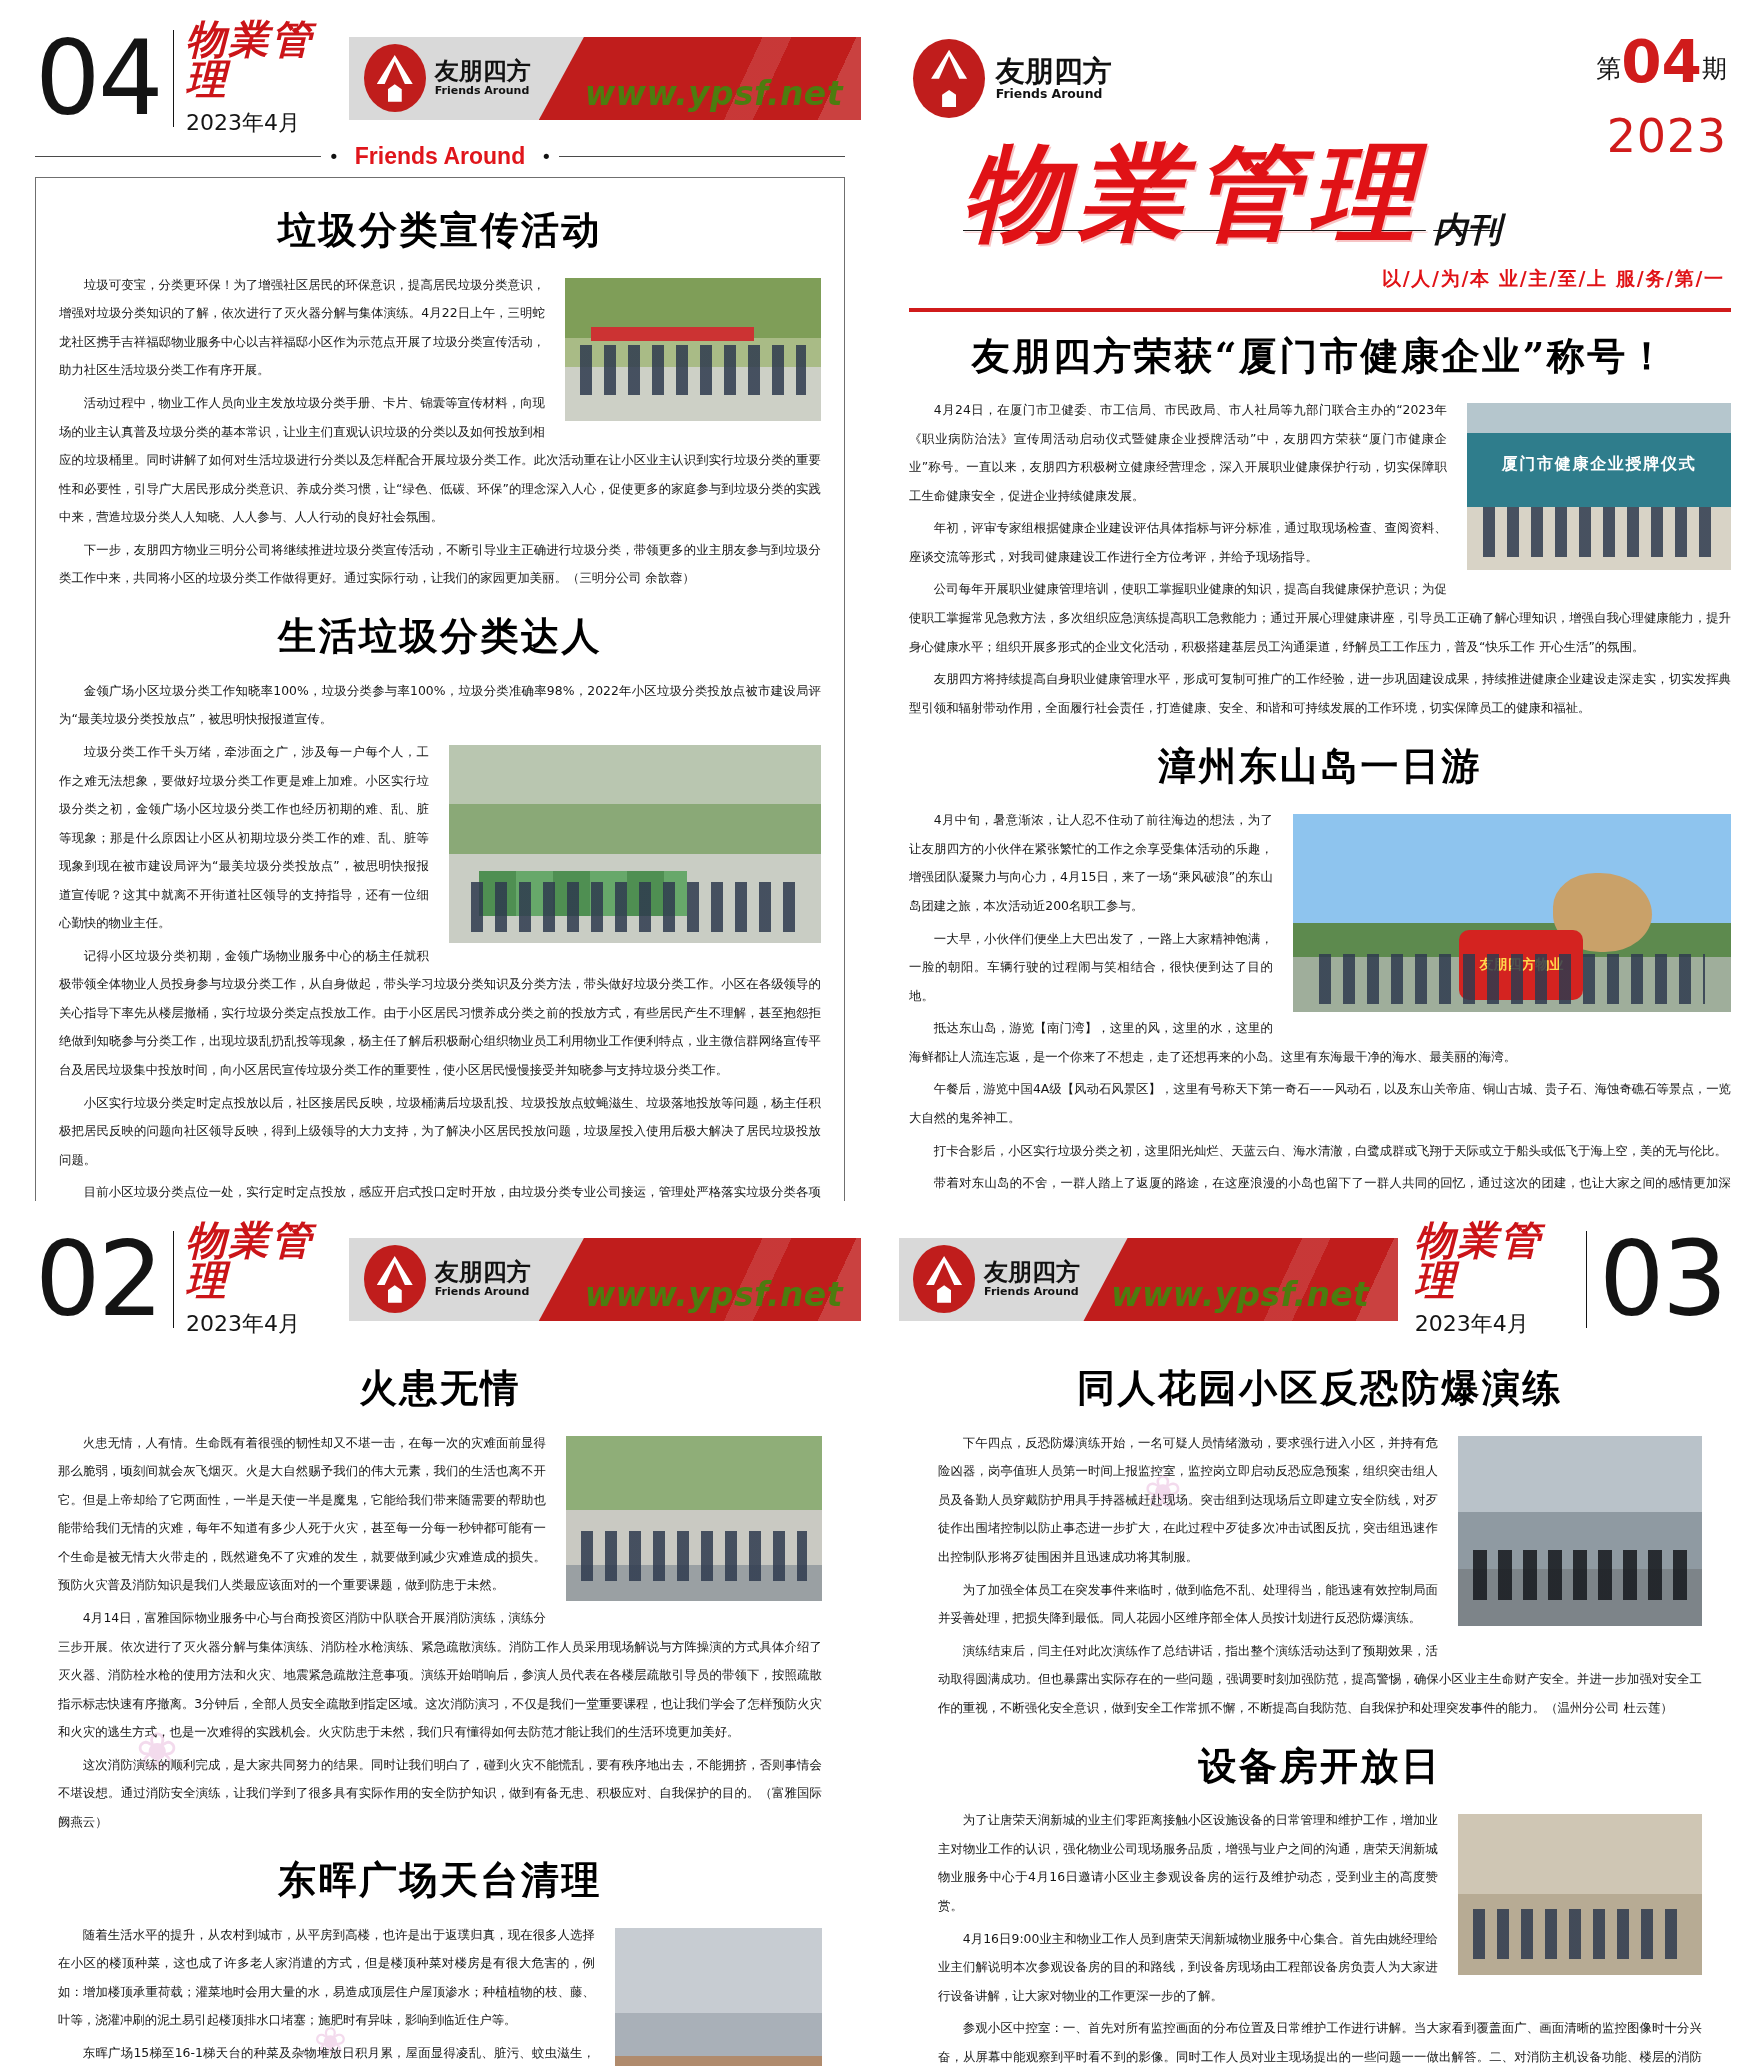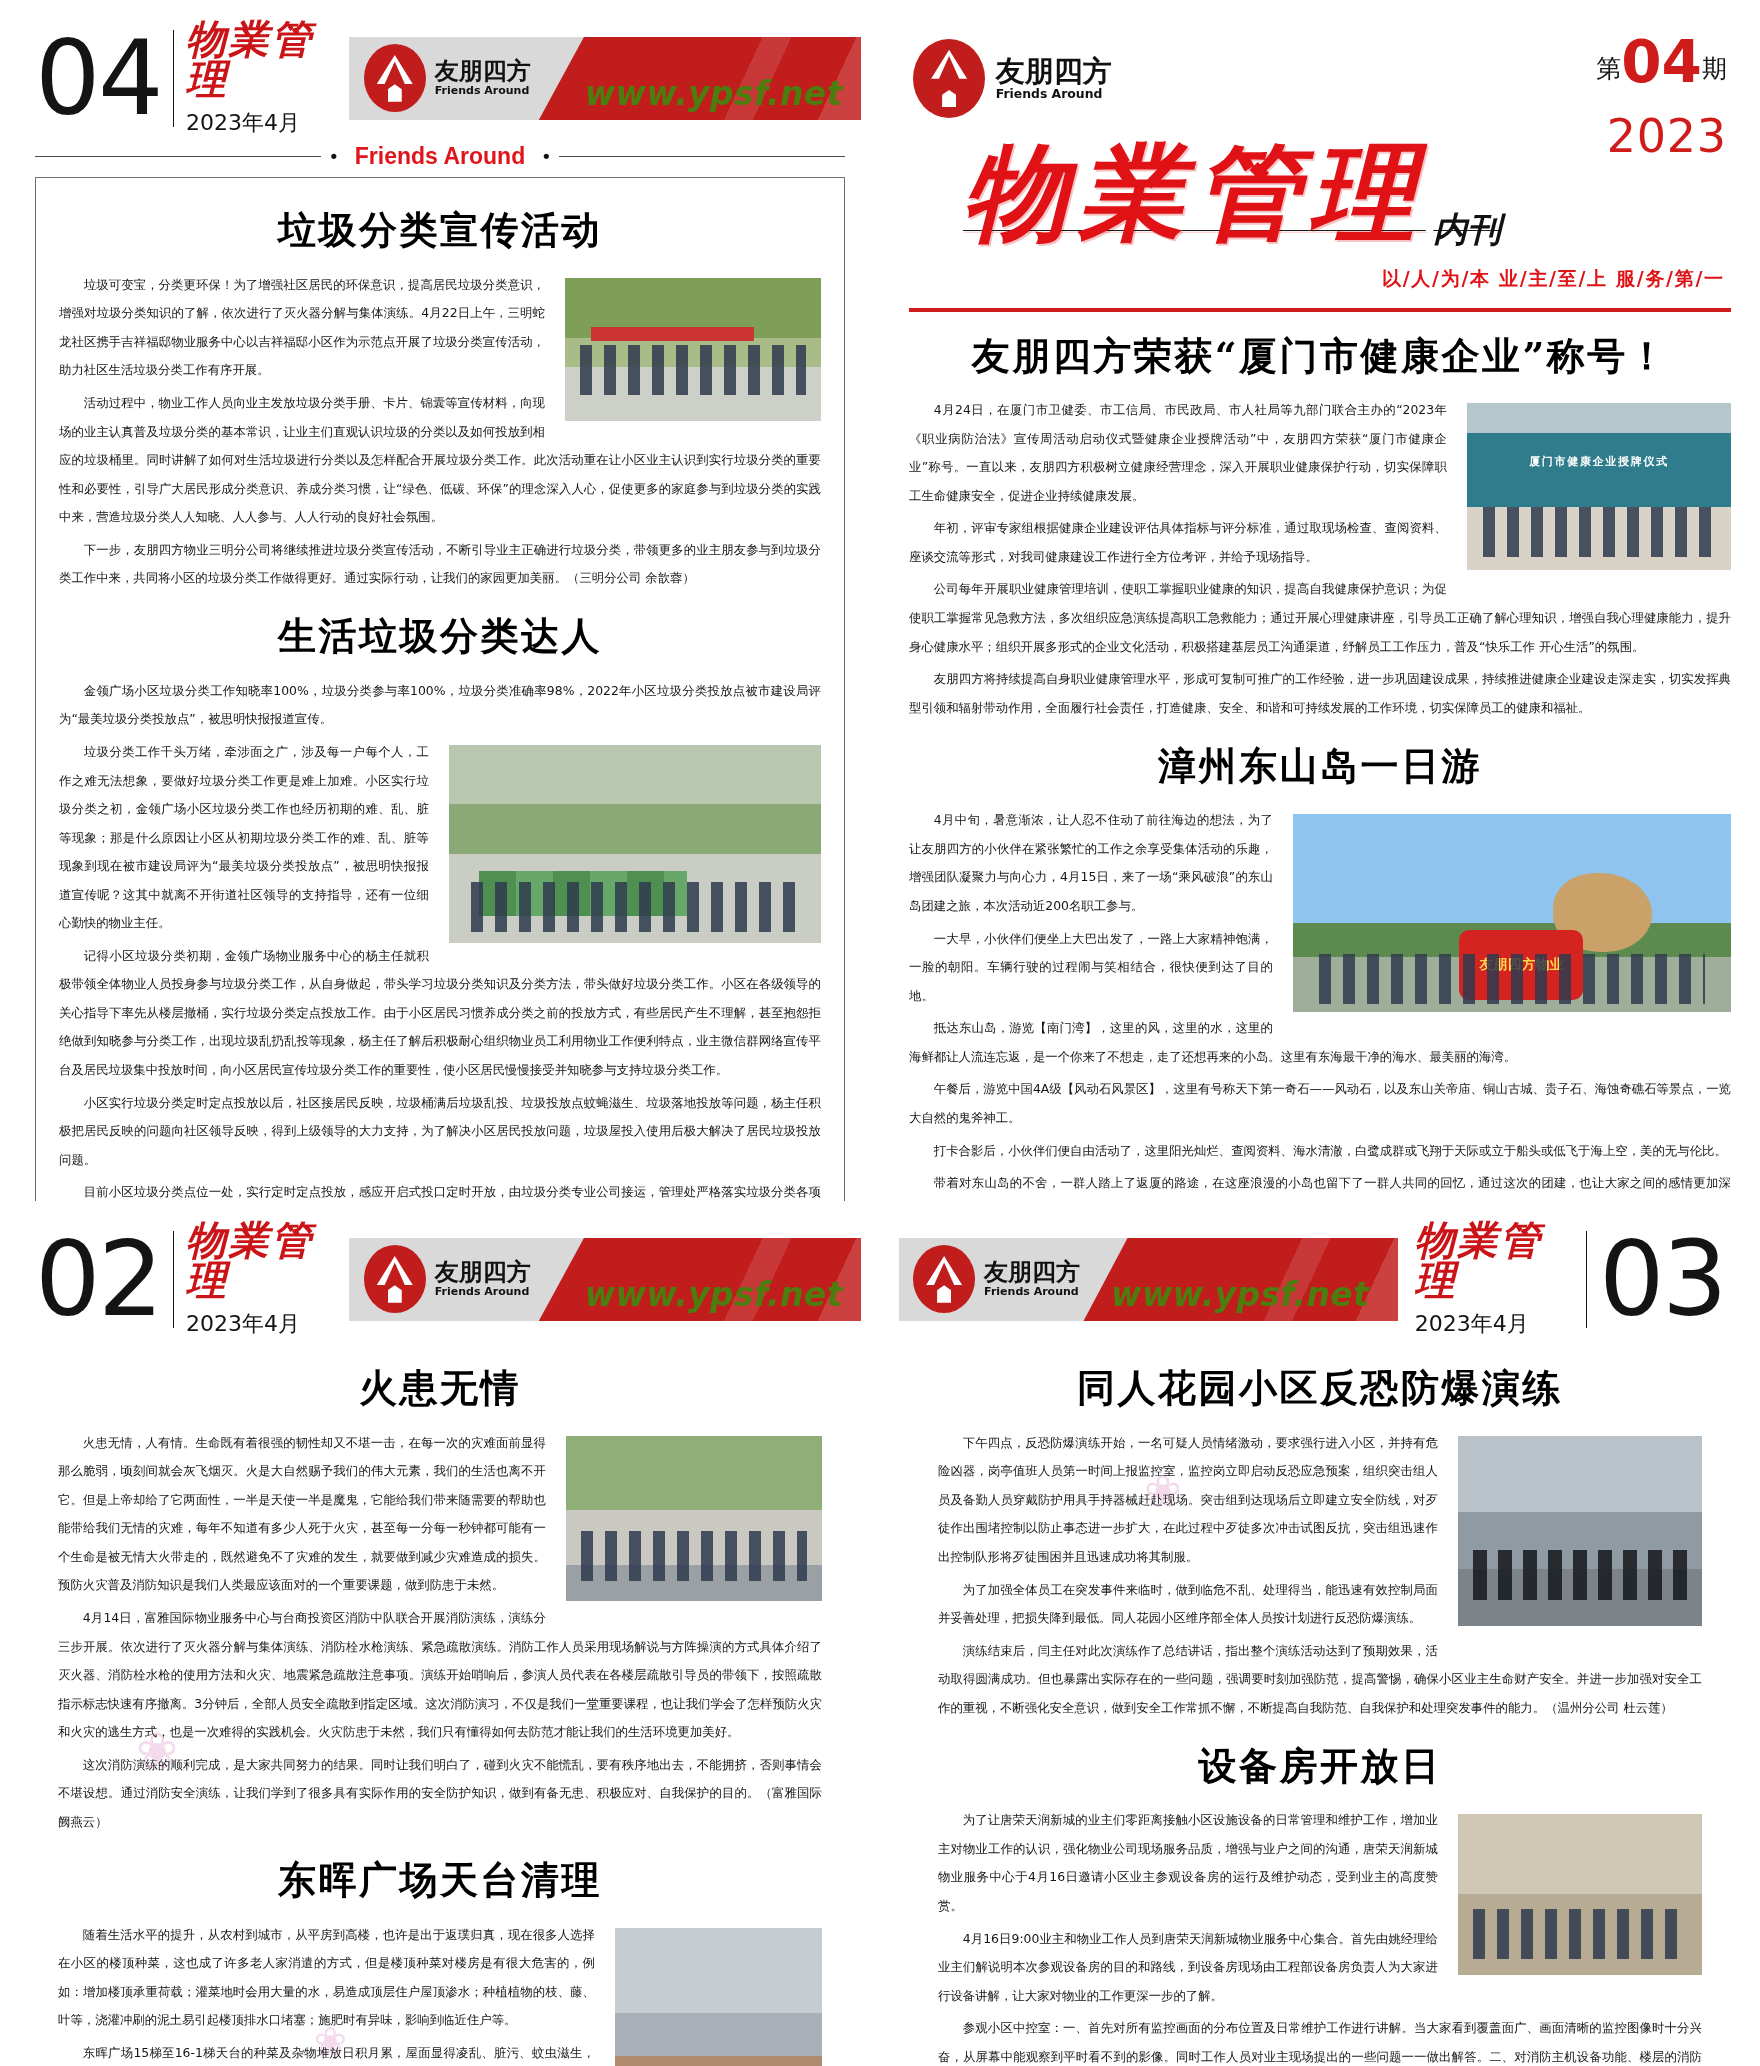--- a/index.html
+++ b/index.html
@@ -79,21 +79,21 @@
   .hdr.mirror .hdr-titleblock{align-items:flex-start;}
   .hdr.mirror{margin:29px 35px 0 18.6px;}
 
   
   .ph-event{width:256px;height:143px;background:linear-gradient(180deg,#7f9e58 0 42%,#a9bb86 42% 62%,#cdd0c6 62% 100%);}
   .ph-event .bannerline{position:absolute;left:10%;top:34%;width:64%;height:14px;background:#c33;}
   .ph-sort{width:372px;height:198px;background:linear-gradient(180deg,#b9c6b0 0 30%,#8aa977 30% 55%,#c9cdc4 55% 100%);}
   .ph-sort .bins{position:absolute;left:8%;bottom:14%;width:56%;height:45px;
       background:repeating-linear-gradient(90deg,#4f8f52 0 37px,#67a86a 37px 74px);}
   .ph-award{width:264px;height:167px;background:linear-gradient(180deg,#b5c6cd 0 18%,#2f7d8c 18% 62%,#d8d3c6 62% 100%);}
-  .ph-award .cap{position:absolute;left:0;right:0;top:30%;text-align:center;color:#fff;font-size:11px;font-weight:bold;letter-spacing:1.7px;}
+  .ph-award .cap{position:absolute;left:0;right:0;top:30%;text-align:center;color:#fff;font-size:16px;font-weight:bold;letter-spacing:1.7px;}
   .ph-island{width:438px;height:198px;background:linear-gradient(180deg,#8ec4ee 0 55%,#5d8a4e 55% 72%,#9fae9b 72% 100%);}
   .ph-island .rock{position:absolute;right:18%;top:30%;width:99px;height:79px;background:#c9a169;border-radius:45% 55% 50% 50%;}
   .ph-island .flag{position:absolute;left:38%;bottom:6%;width:124px;height:70px;background:#d42320;
       display:flex;align-items:center;justify-content:center;color:#ffd84d;font-size:14px;font-weight:bold;border-radius:10px;}
   .ph-fire{width:256px;height:165px;background:linear-gradient(180deg,#8fae78 0 45%,#c9c9c2 45% 78%,#9aa0a3 78% 100%);}
   .ph-roof{width:207px;height:285px;background:linear-gradient(180deg,#c7ccd2 0 30%,#a9b0b8 30% 45%,#b08b6d 45% 58%,#a34f3c 58% 100%);}
   .ph-drill{width:244px;height:190px;background:linear-gradient(180deg,#b9c2c9 0 40%,#8f9aa2 40% 70%,#7d8489 70% 100%);}
   .ph-meet{width:244px;height:161px;background:linear-gradient(180deg,#cfc6b4 0 50%,#b7ab94 50% 100%);}
 </style>
 </head>
@@ -192,21 +192,21 @@
       <div class="art-title">漳州东山岛一日游</div>
       <div class="photo ph-island">
         <div class="rock"></div>
         <div class="flag">友朋四方物业</div>
         <div class="sil" style="bottom:4%"></div>
       </div>
       <p class="para">4月中旬，暑意渐浓，让人忍不住动了前往海边的想法，为了让友朋四方的小伙伴在紧张繁忙的工作之余享受集体活动的乐趣，增强团队凝聚力与向心力，4月15日，来了一场“乘风破浪”的东山岛团建之旅，本次活动近200名职工参与。</p>
       <p class="para">一大早，小伙伴们便坐上大巴出发了，一路上大家精神饱满，一脸的朝阳。车辆行驶的过程闹与笑相结合，很快便到达了目的地。</p>
       <p class="para">抵达东山岛，游览【南门湾】，这里的风，这里的水，这里的海鲜都让人流连忘返，是一个你来了不想走，走了还想再来的小岛。这里有东海最干净的海水、最美丽的海湾。</p>
       <p class="para">午餐后，游览中国4A级【风动石风景区】，这里有号称天下第一奇石——风动石，以及东山关帝庙、铜山古城、贵子石、海蚀奇礁石等景点，一览大自然的鬼斧神工。</p>
-      <p class="para">打卡合影后，小伙伴们便自由活动了，这里阳光灿烂、查阅资料、海水清澈，白鹭成群或飞翔于天际或立于船头或低飞于海上空，美的无与伦比。</p>
+      <p class="para">打卡合影后，小区实行垃圾分类之初，这里阳光灿烂、天蓝云白、海水清澈，白鹭成群或飞翔于天际或立于船头或低飞于海上空，美的无与伦比。</p>
       <p class="para">带着对东山岛的不舍，一群人踏上了返厦的路途，在这座浪漫的小岛也留下了一群人共同的回忆，通过这次的团建，也让大家之间的感情更加深厚，一起期待下一次的团建之旅吧！</p>
     </div>
 
   </div>
 
   <div class="quad" id="q-bl">
     <span class="blossom" style="left:136px;top:521px;font-size:50px">❀</span>
     <span class="blossom" style="left:314px;top:818px;font-size:39px">❀</span>
     <div class="hdr">
       <div class="pagenum">02</div>

